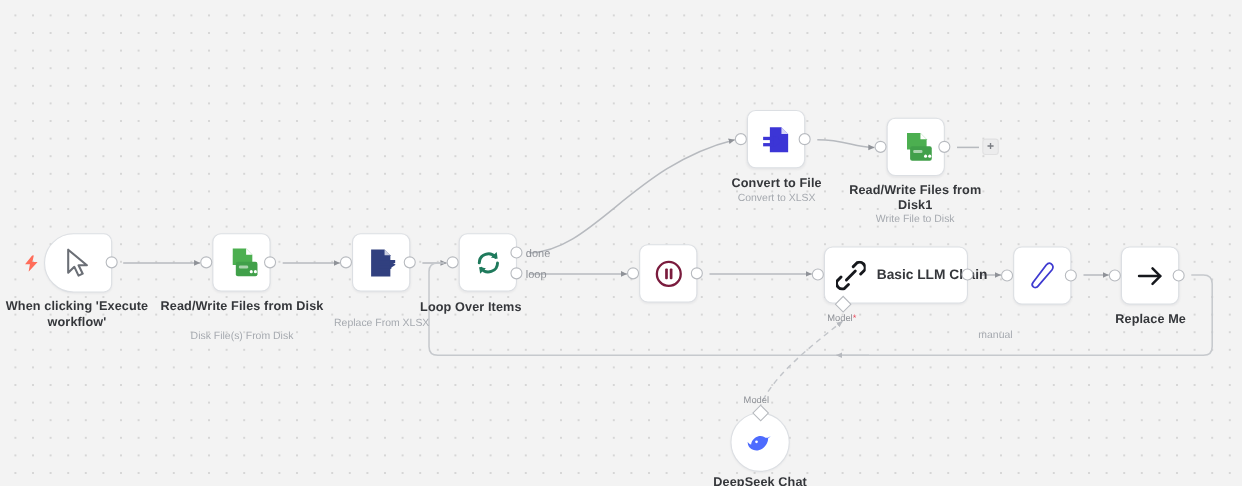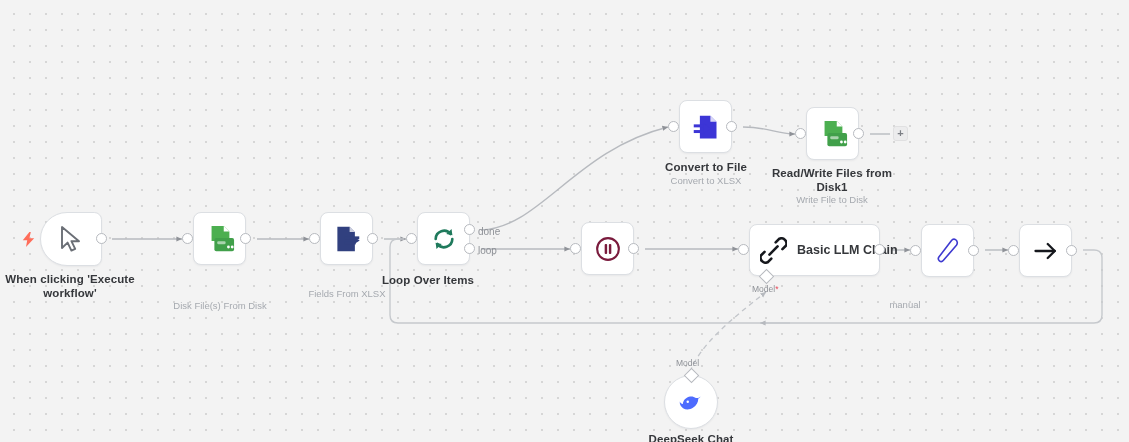--- a/index.html
+++ b/index.html
@@ -156,36 +156,37 @@
         <path d="M20 2 V8 H26 Z" fill="#ffffff"></path>
         <path d="M12 15 H29 A2 2 0 0 1 31 17 V27 A2 2 0 0 1 29 29 H12 A2 2 0 0 1 10 27 V17 A2 2 0 0 1 12 15 Z" fill="#41a04a"></path>
         <rect x="13" y="18.5" width="9" height="3" rx="1.2" fill="#ffffff" opacity=".55"></rect>
         <circle cx="25" cy="24.5" r="1.5" fill="#ffffff"></circle>
         <circle cx="29" cy="24.5" r="1.5" fill="#ffffff"></circle>
       </svg>
     </span>
   </div>
   <div class="dot" style="left:182px;top:233px;"></div>
   <div class="dot" style="left:240px;top:233px;"></div>
+  <div class="nlabel" style="left:145px;top:272px;width:150px;">Read/Write Files from Disk</div>
   <div class="nsub" style="left:145px;top:300px;width:150px;">Disk File(s) From Disk</div>
 
   <div class="node" style="left:320px;top:212px;width:53px;height:53px;">
     <span>
       <svg width="28" height="28" viewBox="0 0 32 32" class="icon">
         <path d="M5 2 H19 L25 8 V30 H5 Z" fill="#31407f"></path>
         <path d="M19 2 V8 H25 Z" fill="#ffffff" opacity=".75"></path>
         <rect x="13" y="13" width="17" height="3.2" fill="#31407f"></rect>
         <rect x="13" y="19" width="13" height="3.2" fill="#31407f"></rect>
         <path d="M24 13.5 L30.5 17.8 L24 22.1 Z" fill="#31407f"></path>
       </svg>
     </span>
   </div>
   <div class="dot" style="left:309px;top:233px;"></div>
   <div class="dot" style="left:367px;top:233px;"></div>
-  <div class="nsub" style="left:272px;top:288px;width:150px;">Fields From XLSX</div>
+  <div class="nsub" style="left:272px;top:288px;width:150px;">Replace From XLSX</div>
 
   <div class="node" style="left:417px;top:212px;width:53px;height:53px;">
     <span>
       <svg width="28" height="28" viewBox="0 0 32 32" class="icon">
         <path d="M6.5 16 A9.5 9.5 0 0 1 23.5 10.3" fill="none" stroke="#1f7a5c" stroke-width="3" stroke-linecap="round"></path>
         <path d="M25.5 16 A9.5 9.5 0 0 1 8.5 21.7" fill="none" stroke="#1f7a5c" stroke-width="3" stroke-linecap="round"></path>
         <path d="M24.6 4.6 L25.6 11.8 L18.6 10.4 Z" fill="#1f7a5c"></path>
         <path d="M7.4 27.4 L6.4 20.2 L13.4 21.6 Z" fill="#1f7a5c"></path>
       </svg>
     </span>
@@ -273,20 +274,21 @@
   <div class="node" style="left:1019px;top:224px;width:53px;height:53px;">
     <span>
       <svg width="28" height="28" viewBox="0 0 32 32" class="icon">
         <path d="M4 16 H26" fill="none" stroke="#16181d" stroke-width="2.6" stroke-linecap="round"></path>
         <path d="M18 8 L26 16 L18 24" fill="none" stroke="#16181d" stroke-width="2.6" stroke-linecap="round" stroke-linejoin="round"></path>
       </svg>
     </span>
   </div>
   <div class="dot" style="left:1008px;top:245px;"></div>
   <div class="dot" style="left:1066px;top:245px;"></div>
+  <div class="nlabel" style="left:971px;top:284px;width:150px;">Replace Me</div>
 
   <div class="node circle" style="left:664px;top:375px;">
     <span>
       <svg width="26" height="26" viewBox="0 0 32 32" class="icon">
         <path d="M27.6 9.2 C26.2 11.0 24.0 11.4 22.0 11.0 C19.6 9.2 16.4 8.6 13.4 9.6
                  C9.2 11.0 6.2 14.6 6.0 18.6 C4.2 18.2 2.8 17.0 2.2 15.4
                  C1.8 18.6 3.4 21.8 6.2 23.6 C9.8 25.9 14.6 25.6 18.4 23.2
                  C22.6 20.5 25.0 16.0 25.0 11.6 C26.2 11.2 27.2 10.4 27.6 9.2 Z" fill="#4d6bfe"></path>
         <circle cx="12.0" cy="15.6" r="1.5" fill="#ffffff"></circle>
       </svg>

